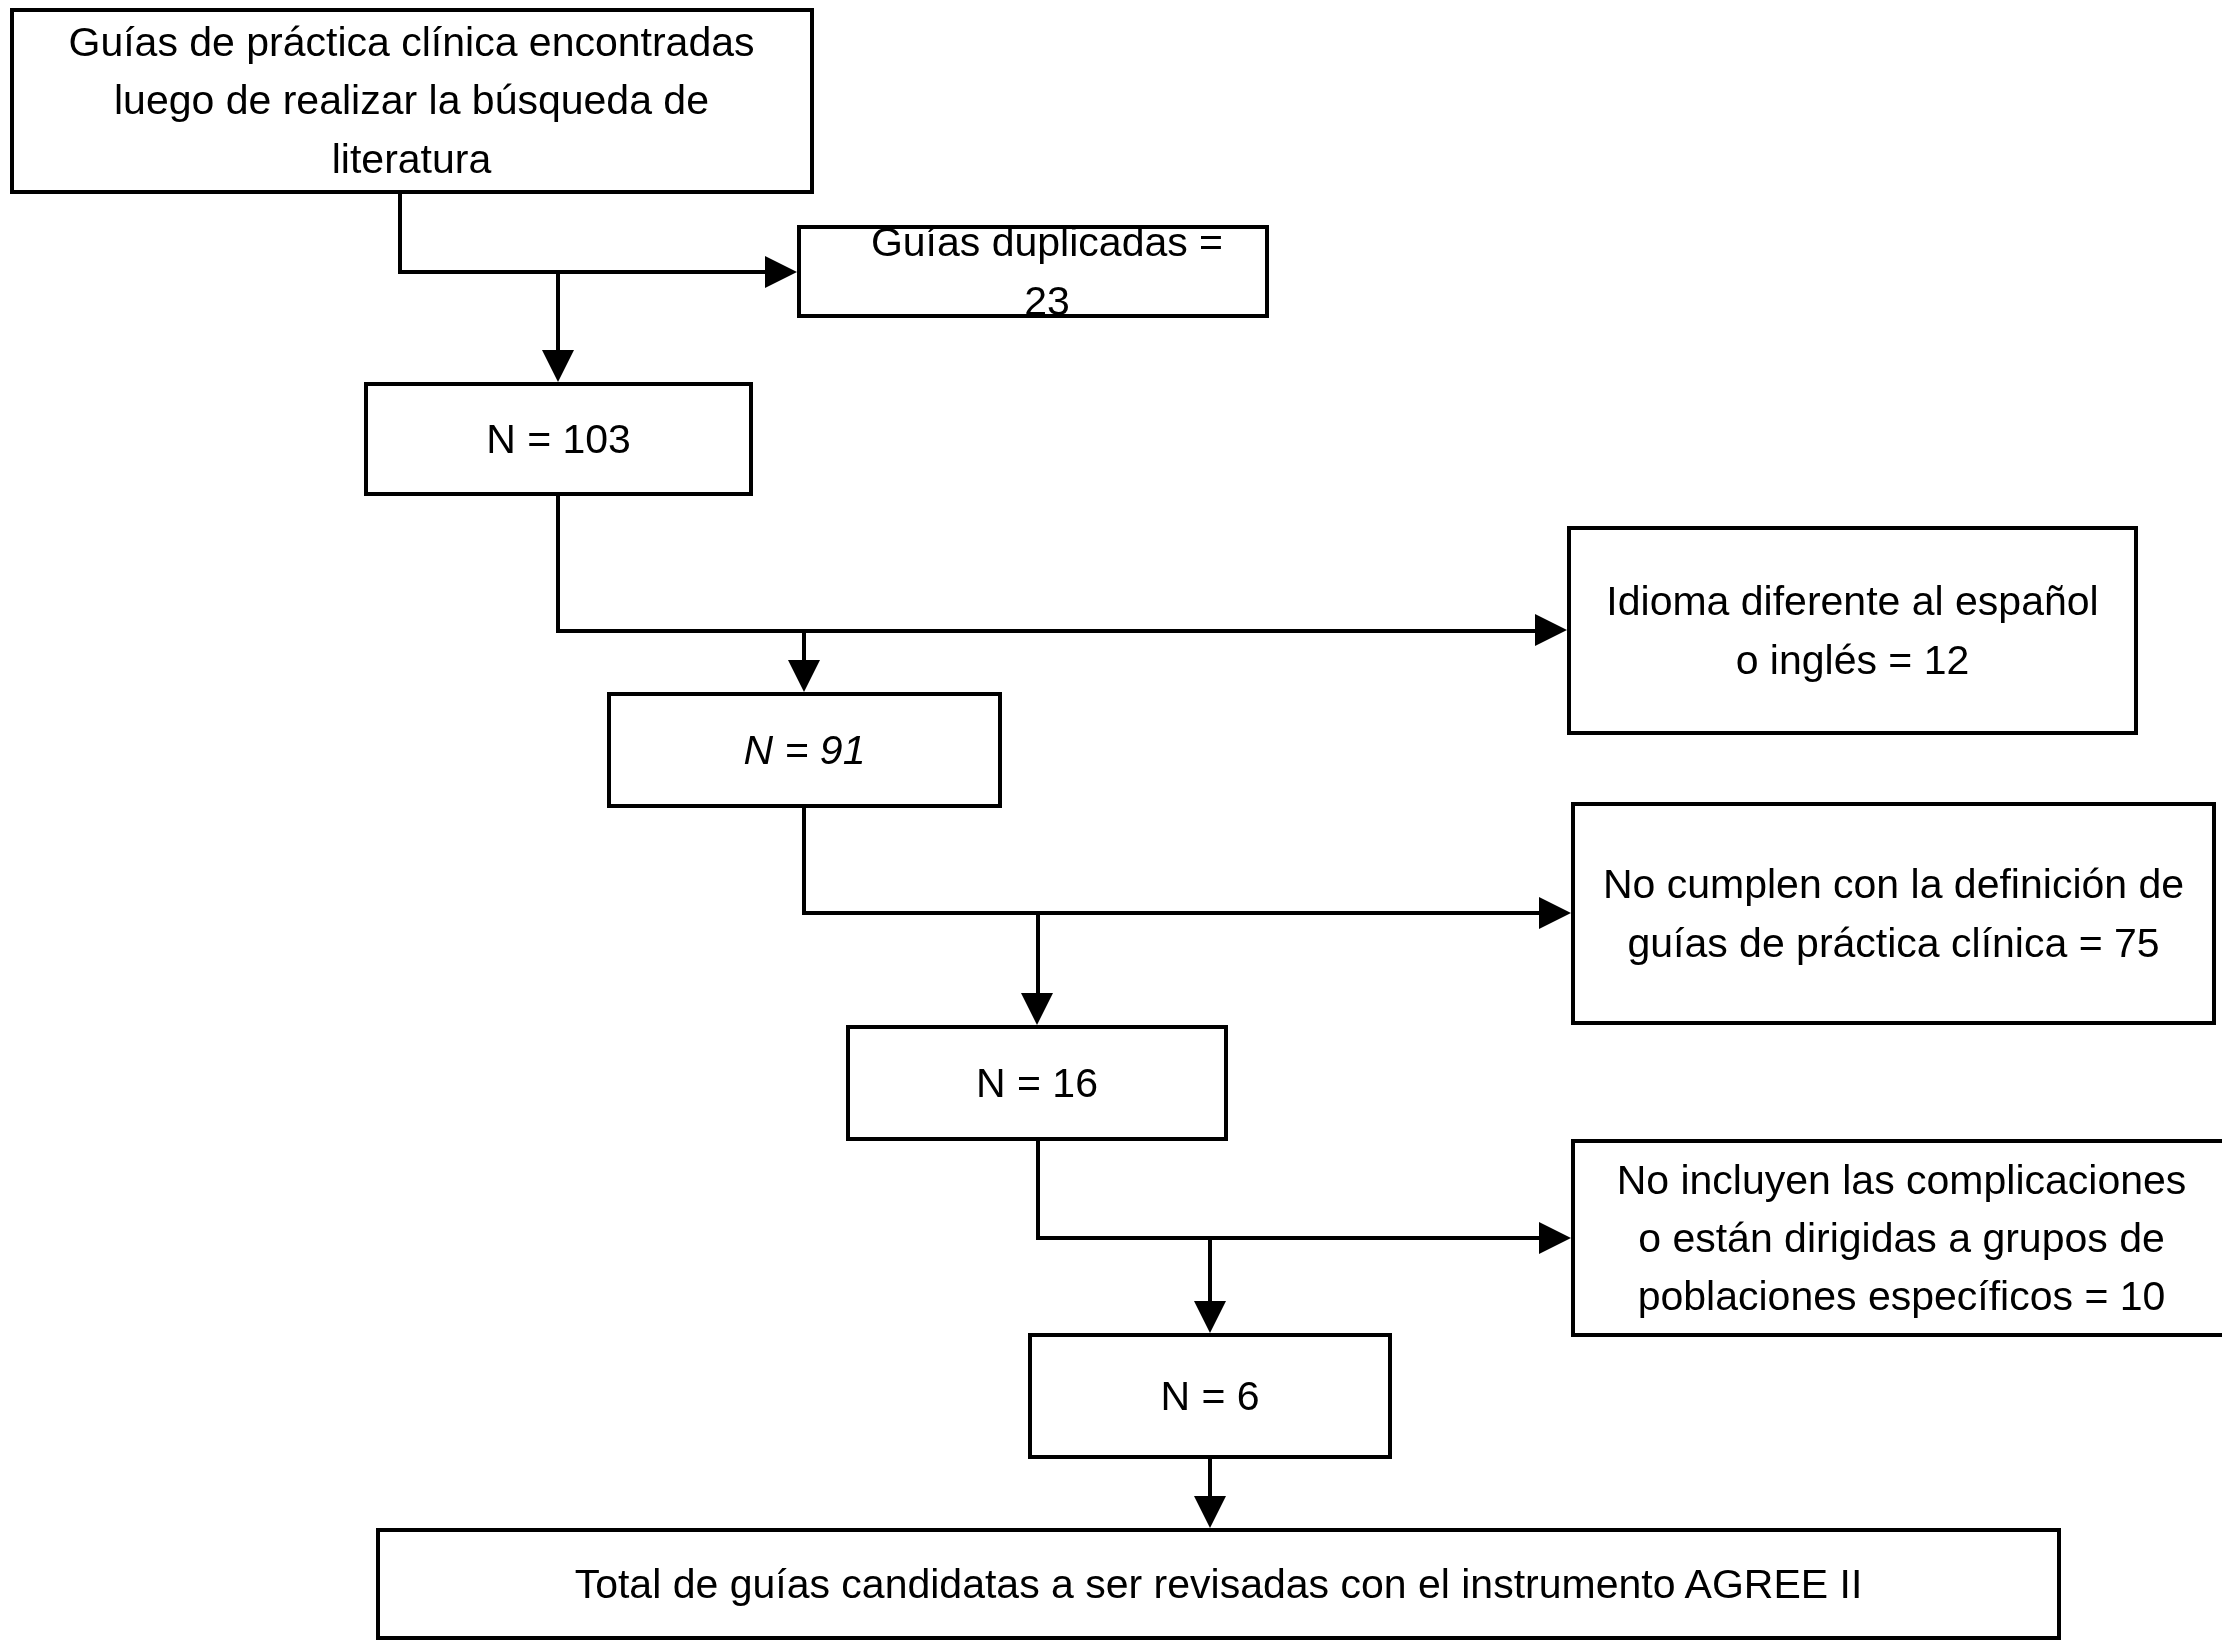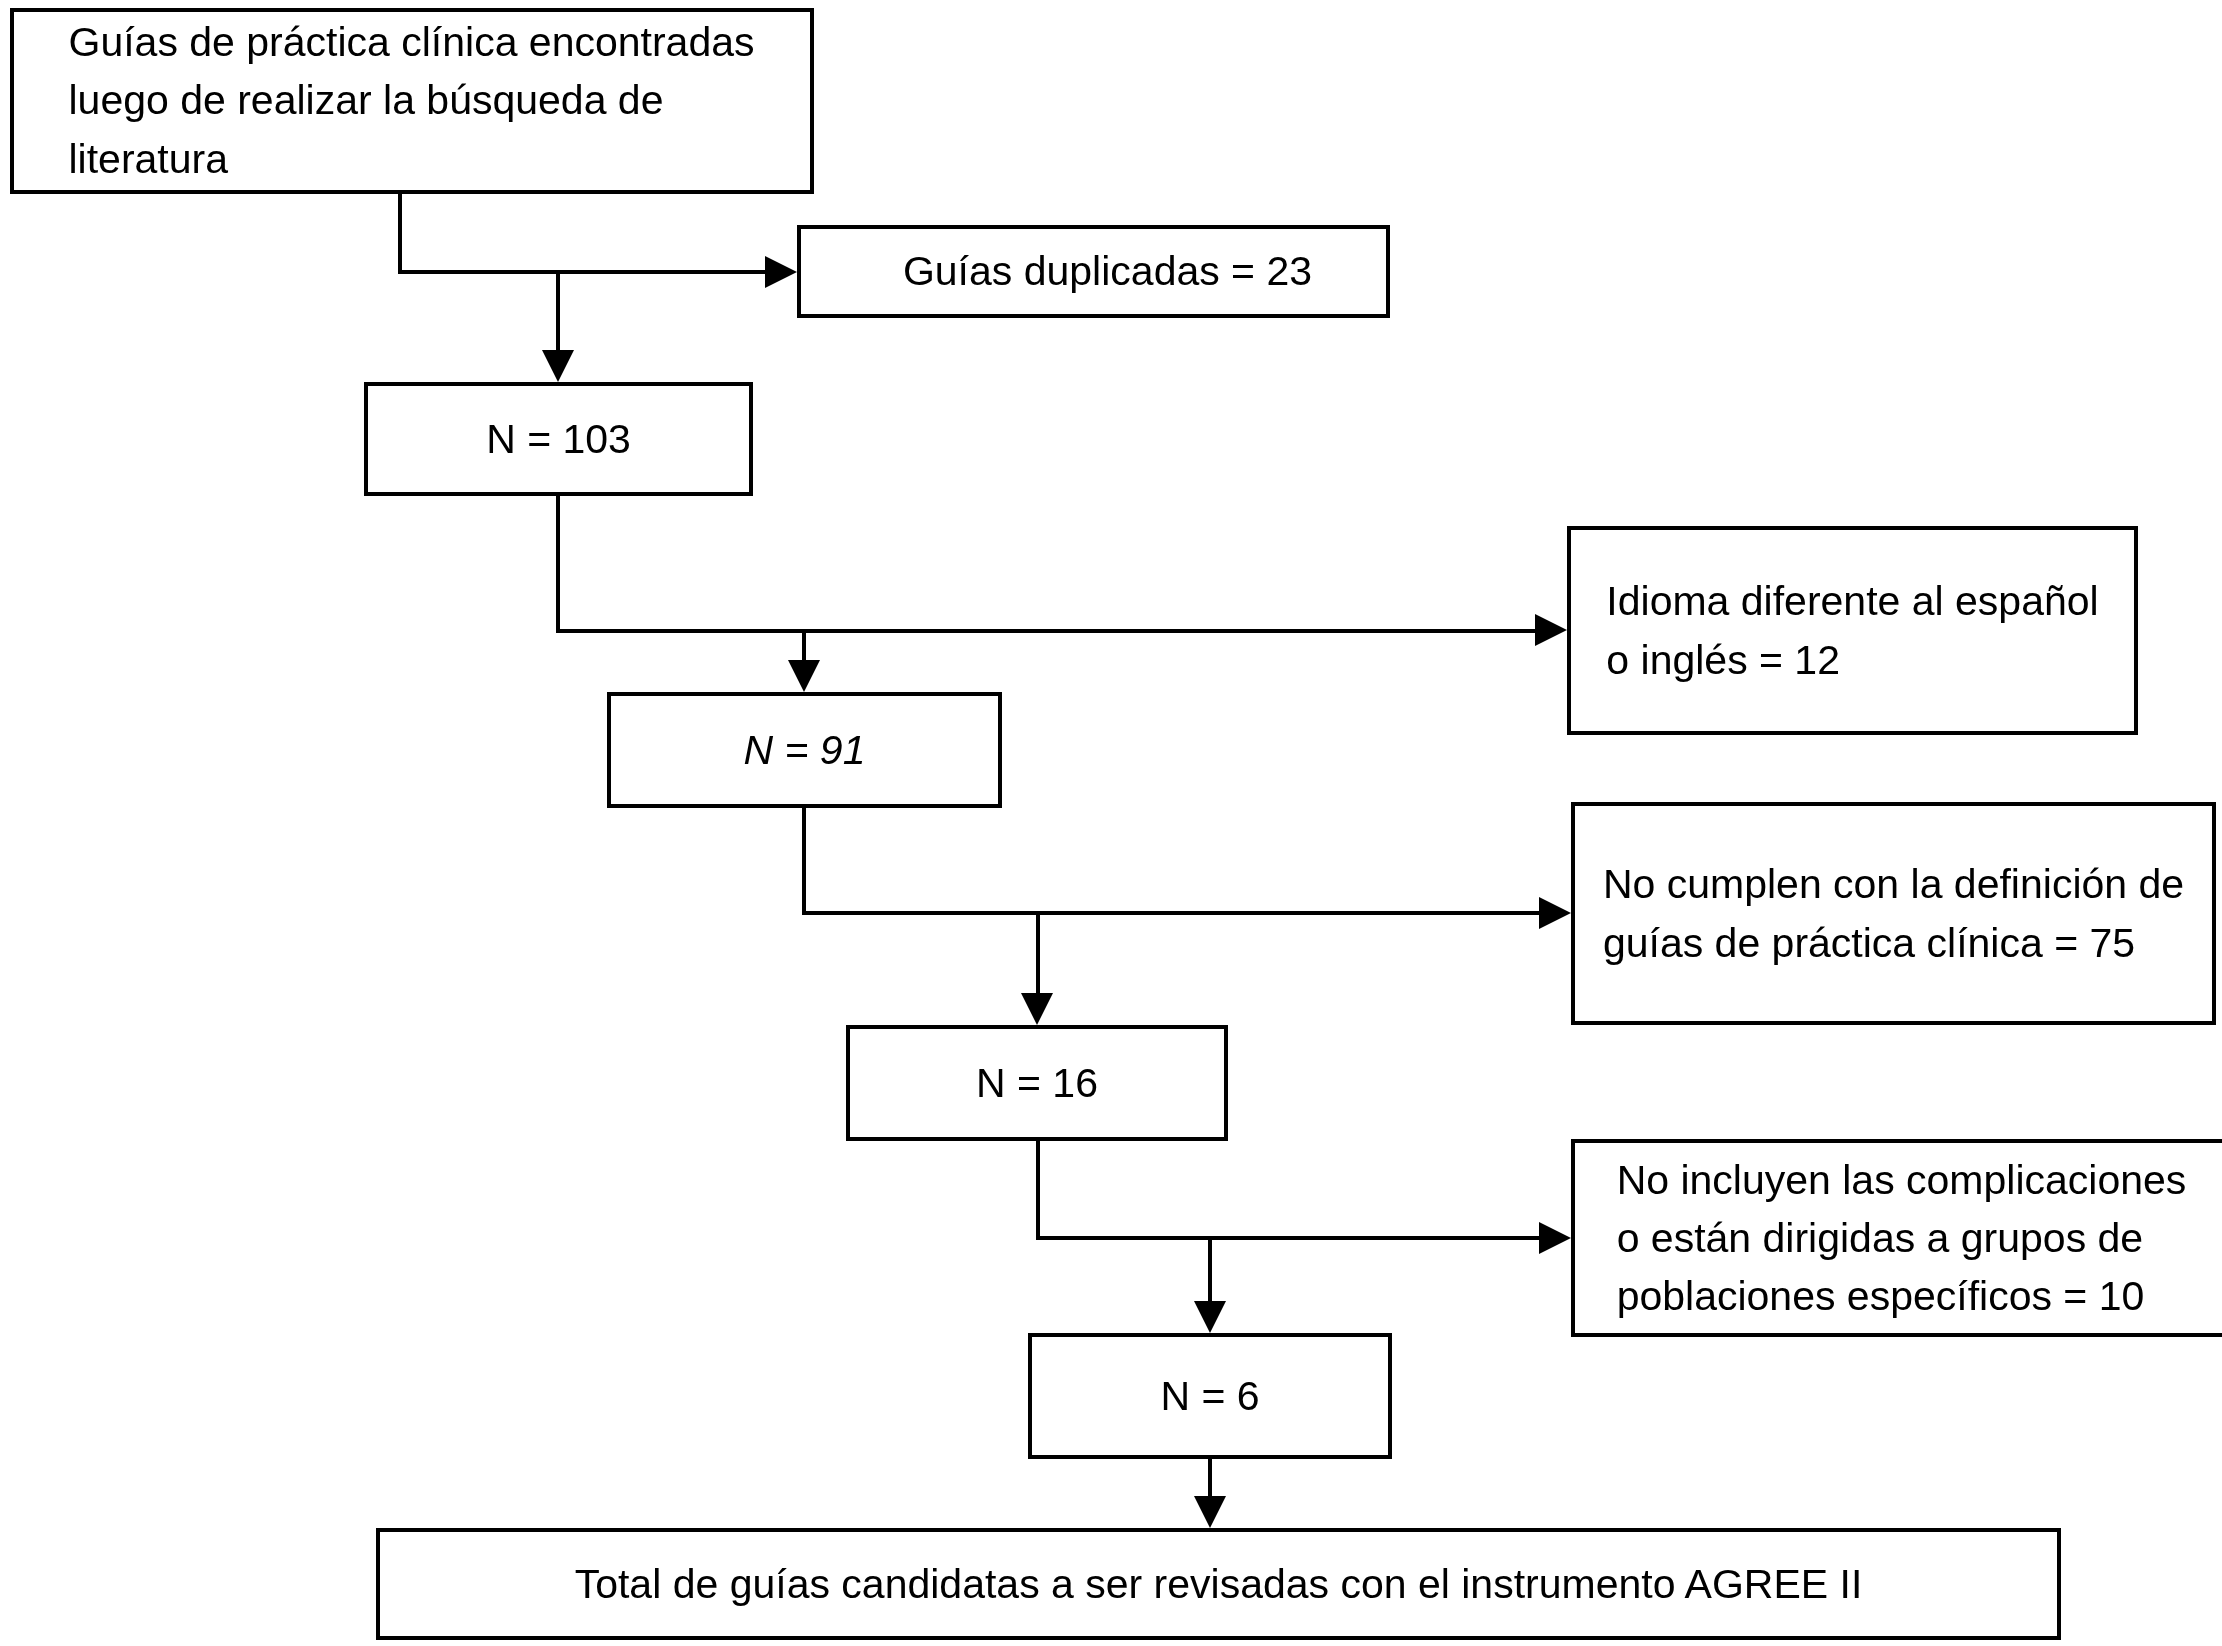--- a/index.html
+++ b/index.html
@@ -12,20 +12,21 @@
     color: #000000;
   }
   .box {
     position: absolute;
     box-sizing: border-box;
     border: 4.8px solid #000000;
     background: #ffffff;
     display: flex;
     align-items: center;
     justify-content: center;
+    text-align: center;
     font-size: 41px;
     line-height: 1.42;
     white-space: pre-line;
     color: #000000;
     padding: 0 17px;
   }
   .hline { position: absolute; height: 3.8px; background: #000000; }
   .vline { position: absolute; width: 3.8px; background: #000000; }
   .arrow-right {
     position: absolute; width: 0; height: 0;
@@ -42,21 +43,21 @@
 </style>
 </head>
 <body>
 
 <div id="canvas">
 
   <div class="box" style="left:9.5px; top:7.6px; width:804px; height:186px;">Guías de práctica clínica encontradas
 luego de realizar la búsqueda de
 literatura</div>
 
-  <div class="box" style="left:797px; top:225px; width:593px; height:93px;padding-left:45px;">Guías duplicadas = 23</div>
+  <div class="box" style="left:797px; top:225px; width:472px; height:93px;padding-left:45px;">Guías duplicadas = 23</div>
 
   <div class="box" style="left:364px; top:382px; width:389px; height:114px;">N = 103</div>
 
   <div class="box" style="left:1567px; top:526px; width:571px; height:209px;">Idioma diferente al español
 o inglés = 12</div>
 
   <div class="box" style="left:607px; top:692px; width:395px; height:116px;font-style:italic;">N = 91</div>
 
   <div class="box" style="left:1571px; top:802px; width:645px; height:223px;">No cumplen con la definición de
 guías de práctica clínica = 75</div>

